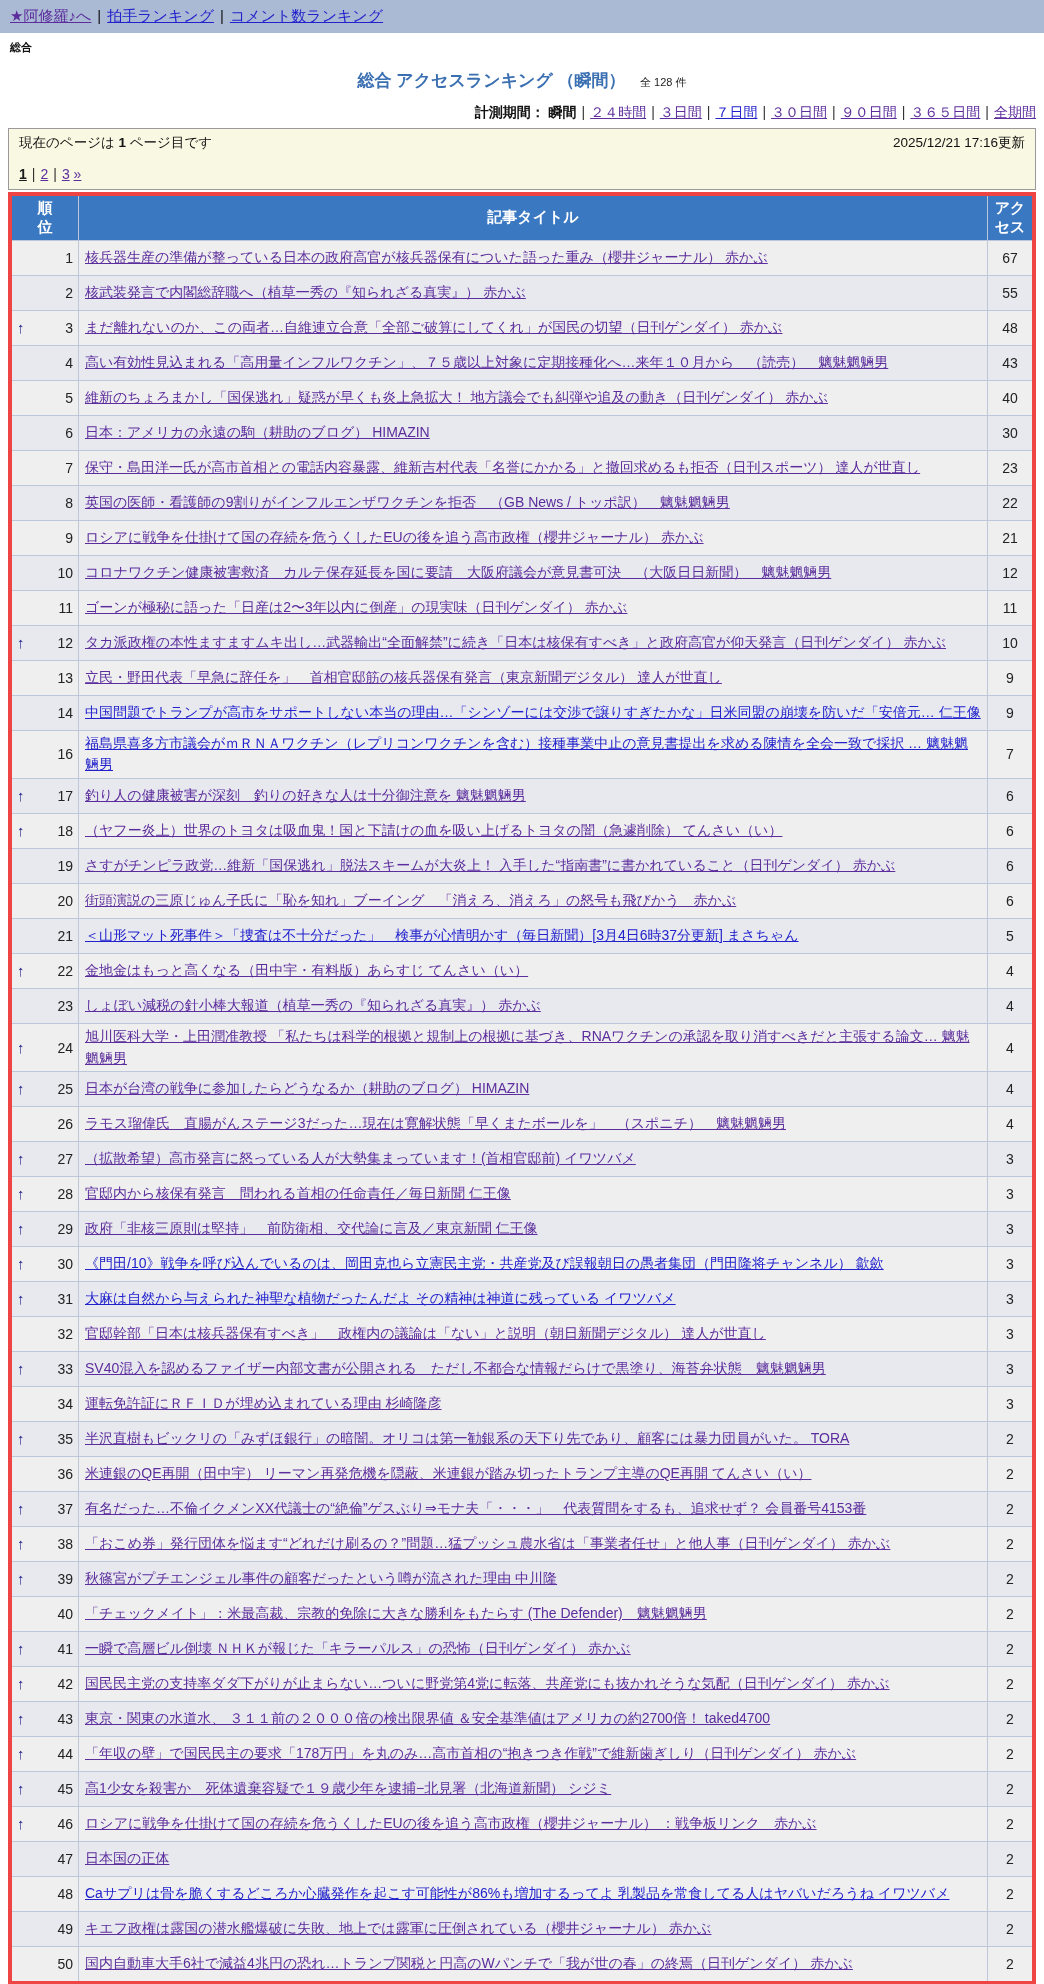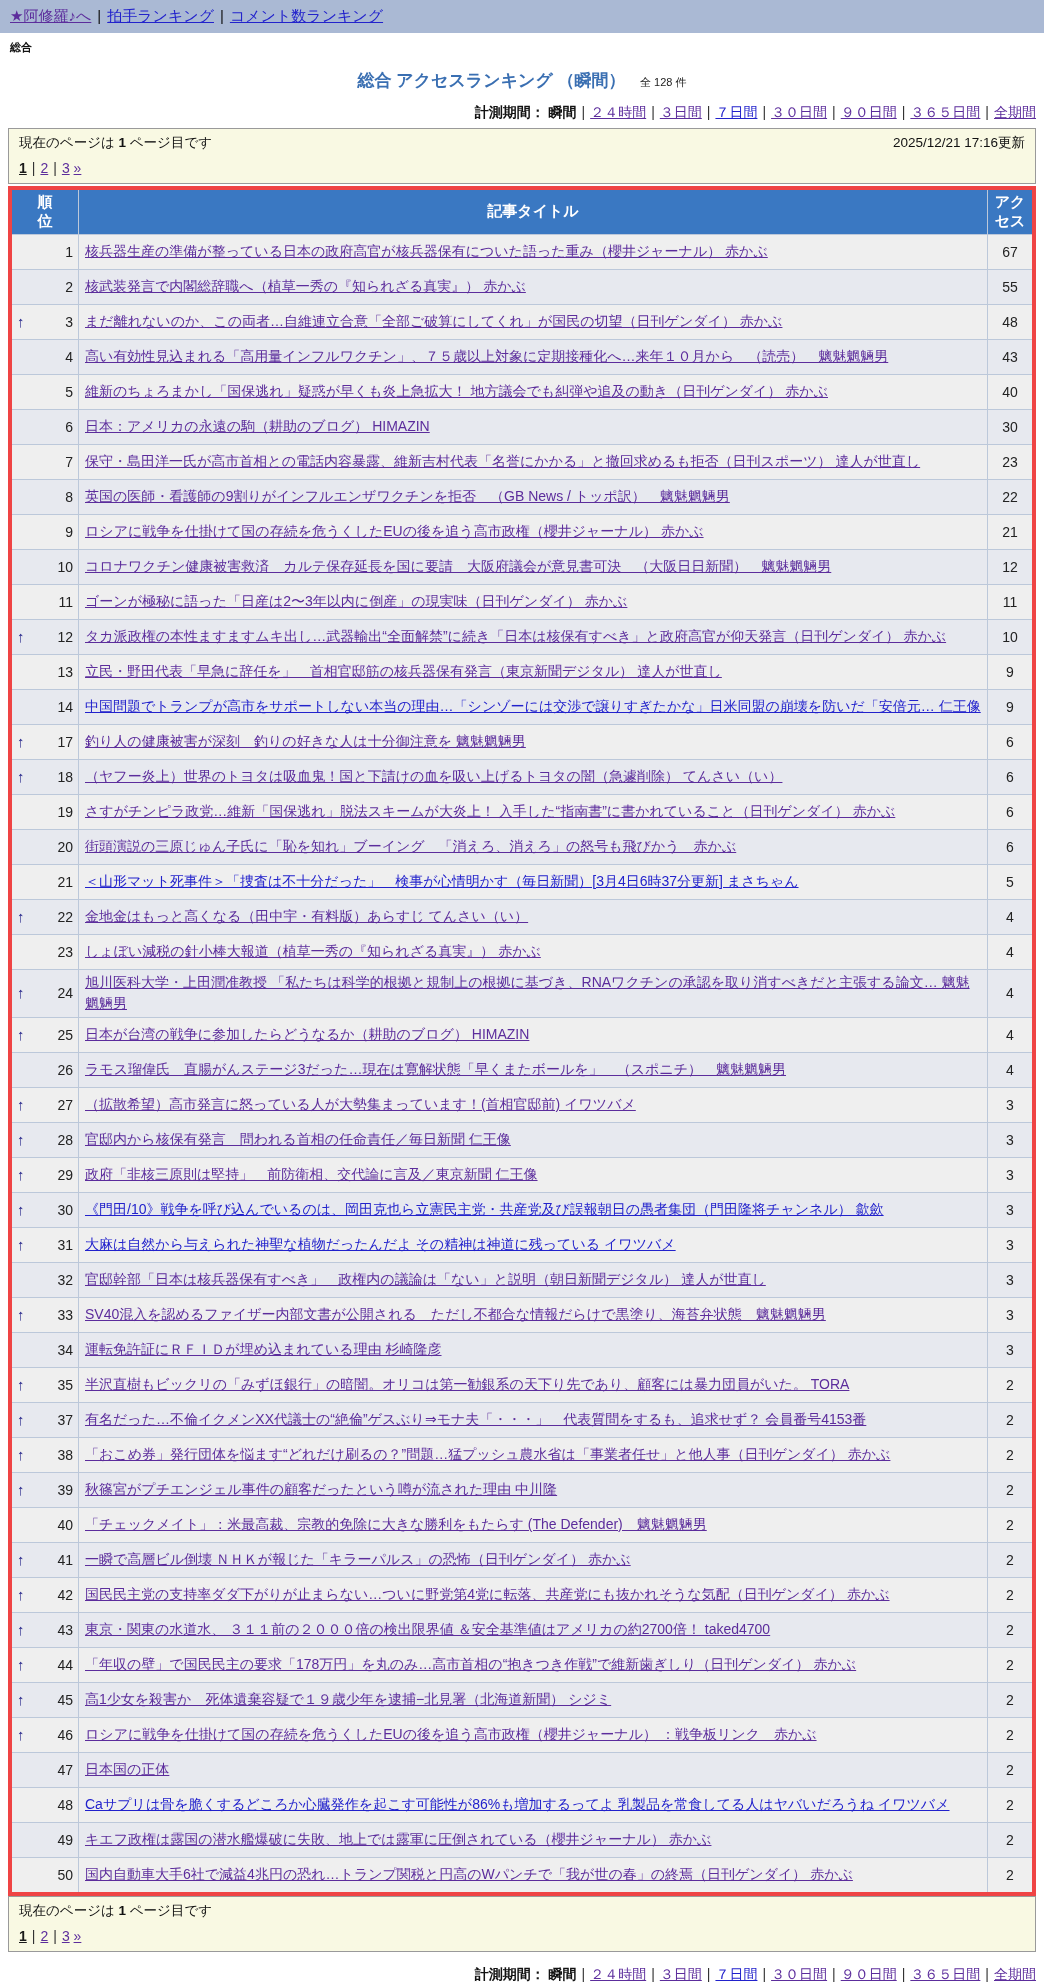--- a/index.html
+++ b/index.html
@@ -25,21 +25,21 @@
 
   .periodbar{margin:12px 8px 6px;text-align:right;font-size:14px;color:#111;}
   .periodbar .lbl,.periodbar .cur{font-weight:bold;color:#111;}
   .periodbar .sep{color:#333;margin:0 5px;}
   .periodbar.bottom{margin:14px 8px 0;}
 
   .pagerbox{margin:0 8px;border:1px solid #9a9a9a;background:#f9f9e3;padding:5px 10px 7px;font-size:13.5px;color:#111;}
   .pagerbox .statusline{overflow:hidden;}
   .pagerbox .updated{float:right;margin-left:32px;}
   .pagerbox b{font-weight:bold;}
-  .pagerbox .pages{margin-top:8px;font-size:14px;}
+  .pagerbox .pages{margin-top:14px;font-size:14px;}
   .pagerbox .pages .sep{color:#333;margin:0 5px;}
   .pagerbox .pages a.cur{color:#1a1a1a;font-weight:bold;}
   .pagerbox .pages a.pg{color:#5c2d9c;}
 
   table.rank{width:1028px;margin:2px 8px 0;border-collapse:collapse;border:4px solid #ef4444;table-layout:fixed;}
   table.rank th,table.rank td{border:1px solid #bcc8da;vertical-align:middle;}
   table.rank th{background:#3a78c2;color:#ffffff;font-weight:bold;font-size:15px;padding:3px 2px;text-align:center;}
   .stack{display:inline-block;word-break:break-all;line-height:1.25;text-align:center;}
   .stack.w1{width:1.05em;}
   .stack.w2{width:2.1em;}
@@ -147,20 +147,25 @@
         <td class="c-rank"><span class="rn">13</span></td>
         <td class="c-title"><a class="v" href="#">立民・野田代表「早急に辞任を」　首相官邸筋の核兵器保有発言（東京新聞デジタル） 達人が世直し</a></td>
         <td class="c-acc">9</td>
       </tr>
       <tr>
         <td class="c-rank"><span class="rn">14</span></td>
         <td class="c-title"><a class="u" href="#">中国問題でトランプが高市をサポートしない本当の理由…「シンゾーには交渉で譲りすぎたかな」日米同盟の崩壊を防いだ「安倍元… 仁王像</a></td>
         <td class="c-acc">9</td>
       </tr>
       <tr>
+        <td class="c-rank"><span class="rn">16</span></td>
+        <td class="c-title"><a class="u" href="#">福島県喜多方市議会がｍＲＮＡワクチン（レプリコンワクチンを含む）接種事業中止の意見書提出を求める陳情を全会一致で採択 … 魑魅魍魎男</a></td>
+        <td class="c-acc">7</td>
+      </tr>
+      <tr>
         <td class="c-rank"><span class="up">↑</span><span class="rn">17</span></td>
         <td class="c-title"><a class="v" href="#">釣り人の健康被害が深刻　釣りの好きな人は十分御注意を 魑魅魍魎男</a></td>
         <td class="c-acc">6</td>
       </tr>
       <tr>
         <td class="c-rank"><span class="up">↑</span><span class="rn">18</span></td>
         <td class="c-title"><a class="v" href="#">（ヤフー炎上）世界のトヨタは吸血鬼！国と下請けの血を吸い上げるトヨタの闇（急遽削除） てんさい（い）</a></td>
         <td class="c-acc">6</td>
       </tr>
       <tr>
@@ -239,20 +244,25 @@
         <td class="c-acc">3</td>
       </tr>
       <tr>
         <td class="c-rank"><span class="rn">34</span></td>
         <td class="c-title"><a class="v" href="#">運転免許証にＲＦＩＤが埋め込まれている理由 杉崎隆彦</a></td>
         <td class="c-acc">3</td>
       </tr>
       <tr>
         <td class="c-rank"><span class="up">↑</span><span class="rn">35</span></td>
         <td class="c-title"><a class="v" href="#">半沢直樹もビックリの「みずほ銀行」の暗闇。オリコは第一勧銀系の天下り先であり、顧客には暴力団員がいた。 TORA</a></td>
+        <td class="c-acc">2</td>
+      </tr>
+      <tr>
+        <td class="c-rank"><span class="rn">36</span></td>
+        <td class="c-title"><a class="v" href="#">米連銀のQE再開（田中宇） リーマン再発危機を隠蔽、米連銀が踏み切ったトランプ主導のQE再開 てんさい（い）</a></td>
         <td class="c-acc">2</td>
       </tr>
       <tr>
         <td class="c-rank"><span class="up">↑</span><span class="rn">37</span></td>
         <td class="c-title"><a class="v" href="#">有名だった…不倫イクメンXX代議士の“絶倫”ゲスぶり⇒モナ夫「・・・」　代表質問をするも、追求せず？ 会員番号4153番</a></td>
         <td class="c-acc">2</td>
       </tr>
       <tr>
         <td class="c-rank"><span class="up">↑</span><span class="rn">38</span></td>
         <td class="c-title"><a class="v" href="#">「おこめ券」発行団体を悩ます“どれだけ刷るの？”問題…猛プッシュ農水省は「事業者任せ」と他人事（日刊ゲンダイ） 赤かぶ</a></td>

